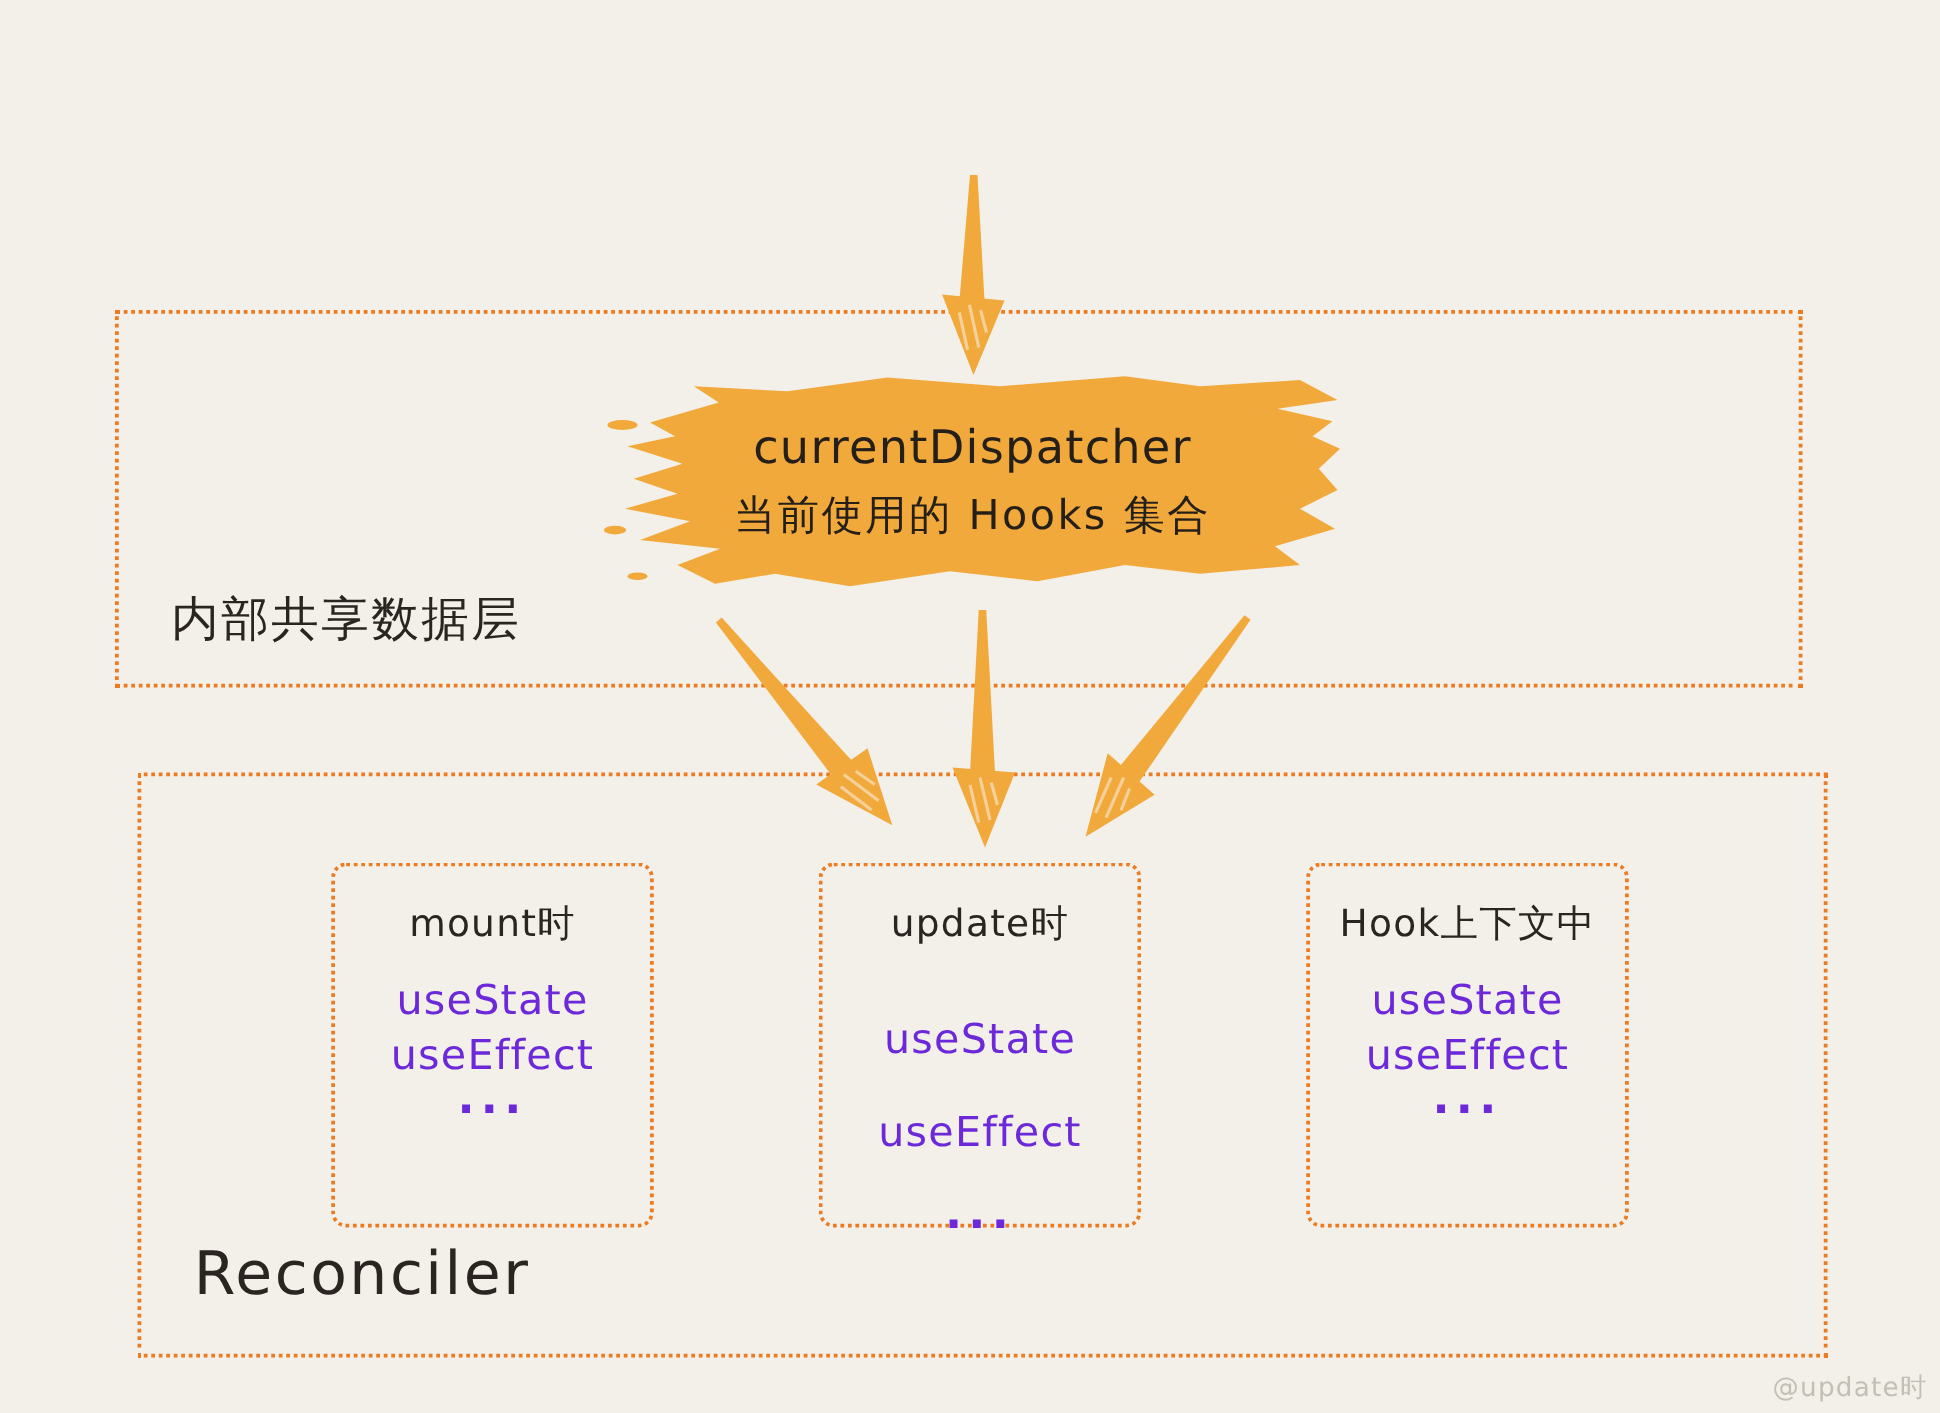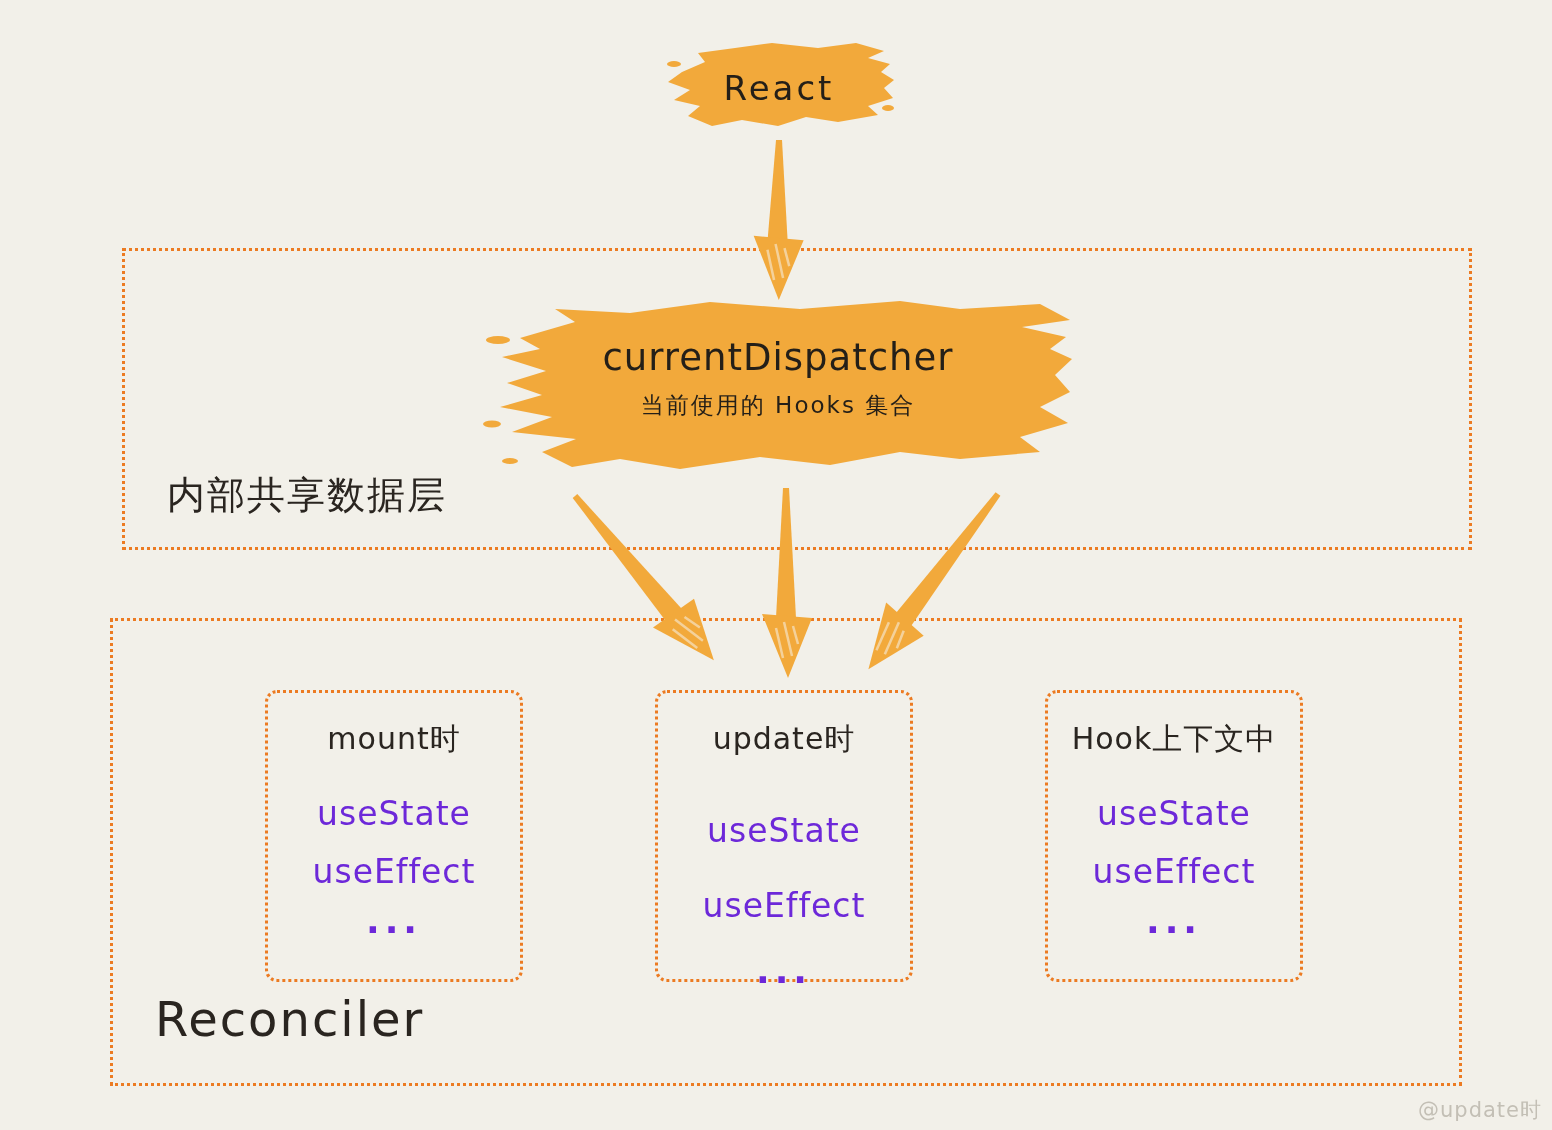--- a/index.html
+++ b/index.html
@@ -11,21 +11,21 @@
     overflow: hidden;
   }
   .canvas { position: absolute; inset: 0; width: 1552px; height: 1130px; }
 
   
   .layer-box {
     position: absolute;
     border: 3px dotted #ec7b22;
     background: transparent;
   }
-  .layer-shared { left: 122px; top: 248px; width: 1350px; height: 302px; text-decoration: underline; }
+  .layer-shared { left: 92px; top: 248px; width: 1350px; height: 302px; text-decoration: underline; }
   .layer-reconciler { left: 110px; top: 618px; width: 1352px; height: 468px; }
   .layer-label {
     position: absolute;
     left: 42px;
     color: #2a2520;
     font-size: 38px;
     letter-spacing: 2px;
     white-space: nowrap;
   }
   .layer-shared .layer-label { bottom: 26px; }
@@ -37,35 +37,35 @@
   .brush-text {
     position: absolute; left: 0; right: 0;
     text-align: center;
     color: #241f18;
     white-space: nowrap;
   }
   .react-node { left: 660px; top: 38px; width: 238px; height: 100px; }
   .react-node .brush-text { top: 30px; font-size: 34px; letter-spacing: 3px; }
   .dispatcher-node { left: 480px; top: 296px; width: 596px; height: 188px; }
   .dispatcher-title { top: 40px; font-size: 37px; font-weight: 400; letter-spacing: 1px; }
-  .dispatcher-subtitle { top: 94px; font-size: 23px; letter-spacing: 2px; }
+  .dispatcher-subtitle { top: 94px; font-size: 33px; letter-spacing: 2px; }
 
   
   .hook-box {
     position: absolute;
     top: 690px;
     width: 258px;
     height: 292px;
     border: 3px dotted #ec7b22;
     border-radius: 12px;
     display: flex;
     flex-direction: column;
     align-items: center;
     padding-top: 26px;
-    gap: 22px;
+    gap: 8px;
   }
   .hook-box-1 { left: 265px; }
   .hook-box-2 { left: 655px; justify-content: space-between; }
   .hook-box-3 { left: 1045px; align-items: center; }
   .hook-title {
     color: #2a2520;
     font-size: 30px;
     letter-spacing: 1px;
     margin-bottom: 14px;
     white-space: nowrap;
@@ -144,28 +144,20 @@
       <path d="M -3,0 L 3,0 L 10,158 L -10,158 Z"></path>
       <path d="M -24,154 L 26,158 L 2,218 Z"></path>
       <g stroke="#f6f3ea" stroke-width="2.5" opacity="0.55">
         <line x1="-10" y1="168" x2="-3" y2="198"></line>
         <line x1="-2" y1="162" x2="6" y2="196"></line>
         <line x1="7" y1="166" x2="12" y2="184"></line>
       </g>
     </g>
   </svg>
 
-  <div class="brush-node react-node">
-    <svg width="238" height="100" viewBox="0 0 238 100">
-      <path fill="#f2a93b" d="M22,34 L45,24 L38,15 L75,10 L112,5 L158,10 L196,5 L224,13 L208,20 L230,26 L221,34 L234,42 L224,50 L233,60 L208,68 L218,77 L178,84 L146,79 L118,88 L82,82 L52,88 L28,78 L40,68 L14,62 L30,52 L8,44 Z"></path>
-      <ellipse fill="#f2a93b" cx="14" cy="26" rx="7" ry="3"></ellipse>
-      <ellipse fill="#f2a93b" cx="228" cy="70" rx="6" ry="3"></ellipse>
-    </svg>
-    <div class="brush-text">React</div>
-  </div>
 
   <div class="brush-node dispatcher-node">
     <svg width="596" height="188" viewBox="0 0 596 188">
       <path fill="#f2a93b" d="M40,42 L95,26 L75,13 L150,17 L230,6 L320,13 L420,5 L480,13 L560,8 L590,24 L542,31 L586,41 L570,53 L592,63 L575,79 L590,96 L560,111 L588,127 L540,141 L560,156 L480,163 L420,156 L350,169 L280,161 L200,173 L140,163 L92,171 L62,156 L96,143 L32,136 L72,121 L20,111 L62,99 L27,87 L66,75 L22,61 L60,53 Z"></path>
       <ellipse fill="#f2a93b" cx="18" cy="44" rx="12" ry="4"></ellipse>
       <ellipse fill="#f2a93b" cx="12" cy="128" rx="9" ry="3.5"></ellipse>
       <ellipse fill="#f2a93b" cx="30" cy="165" rx="8" ry="3"></ellipse>
     </svg>
     <div class="brush-text dispatcher-title">currentDispatcher</div>
     <div class="brush-text dispatcher-subtitle">当前使用的 Hooks 集合</div>

